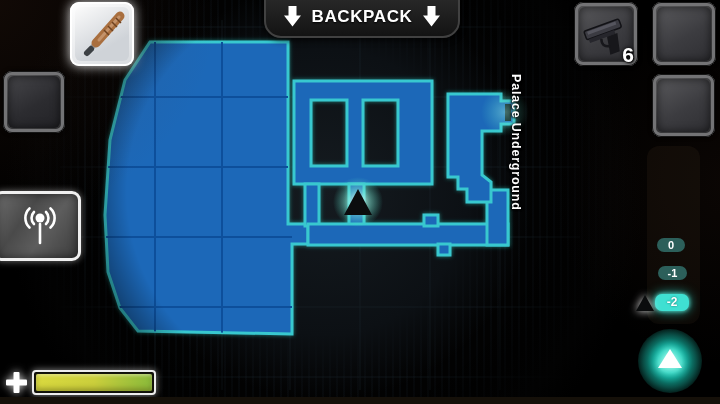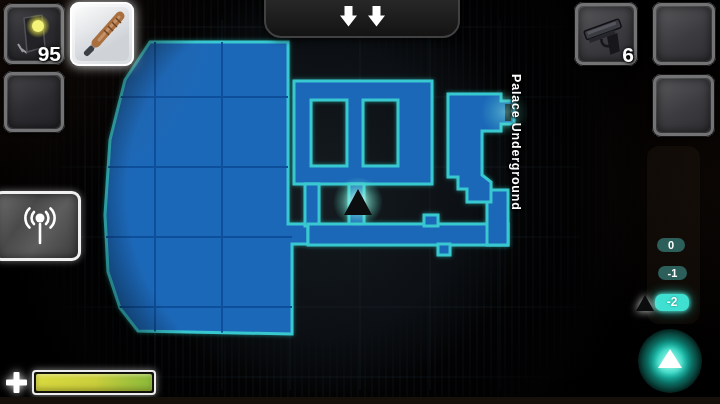--- a/index.html
+++ b/index.html
@@ -148,37 +148,20 @@
     <circle cx="505" cy="112" r="24" fill="url(#doorGlow)"></circle>
 
     <circle cx="358" cy="202" r="25" fill="url(#playerGlow)"></circle>
     <path d="M358,189 L372,215 H344 Z" fill="#0b0d0e"></path>
   </svg>
 
   <div class="vignette"></div>
 
   <div class="loc-label">Palace Underground</div>
 
-  <div class="slot dark" style="left:3px;top:3px;">
-    <div class="pane"></div>
-    <svg class="item" width="46" height="46" viewBox="0 0 46 46">
-      <defs>
-          <radialGradient id="lampG">
-            <stop offset="0%" stop-color="#fafa96" stop-opacity=".95"></stop>
-            <stop offset="55%" stop-color="#e8e852" stop-opacity=".6"></stop>
-            <stop offset="100%" stop-color="#d8d830" stop-opacity="0"></stop>
-          </radialGradient>
-        </defs>
-      <path d="M9,37 l7,5 M7,33 l5,8" stroke="#9a9a9e" stroke-width="2"></path>
-      <path d="M13,7 L31,4 L34,36 L16,41 Z" fill="#232327" stroke="#505056" stroke-width="1.5"></path>
-      <circle cx="27" cy="15" r="12" fill="url(#lampG)"></circle>
-      <circle cx="27" cy="15" r="6" fill="#f4f478"></circle>
-    </svg>
-    <span class="count">95</span>
-  </div>
 
   <div class="slot selected" style="left:70px;top:2px;width:64px;height:64px;">
     <div class="pane"></div>
     <svg class="item" width="50" height="50" viewBox="0 0 50 50">
       <line x1="11" y1="43" x2="21" y2="32" stroke="#93989d" stroke-width="5" stroke-linecap="round"></line>
       <line x1="10" y1="44" x2="14" y2="40" stroke="#3c4044" stroke-width="6" stroke-linecap="round"></line>
       <line x1="19" y1="34" x2="43" y2="7" stroke="#a96f3f" stroke-width="9" stroke-linecap="round"></line>
       <line x1="22" y1="31" x2="42" y2="8" stroke="#c3926a" stroke-width="3" stroke-linecap="round"></line>
       <g stroke="#6f4220" stroke-width="1.5">
         <line x1="27" y1="21" x2="32" y2="26"></line>
@@ -226,20 +209,21 @@
         <path d="M34.5,4.5 A13,13 0 0 1 34.5,23.5"></path>
       </g>
       <circle cx="24" cy="14" r="4.5" fill="#fff"></circle>
     </svg>
   </div>
 
   <div class="banner">
     <svg width="17" height="21" viewBox="0 0 17 21">
       <path d="M4.5,0 h8 v9.5 h4.5 l-8.5,11 -8.5,-11 h4.5 z" fill="#fff"></path>
     </svg>
+    <span class="label">BACKPACK</span>
     <svg width="17" height="21" viewBox="0 0 17 21">
       <path d="M4.5,0 h8 v9.5 h4.5 l-8.5,11 -8.5,-11 h4.5 z" fill="#fff"></path>
     </svg>
   </div>
 
   <div class="floor-pill f0">0</div>
   <div class="floor-pill f1">-1</div>
   <div class="floor-pill f2">-2</div>
   <svg class="floor-marker" width="20" height="18" viewBox="0 0 20 18">
     <path d="M10,1 L19,17 H1 Z" fill="#0a0c0d"></path>

